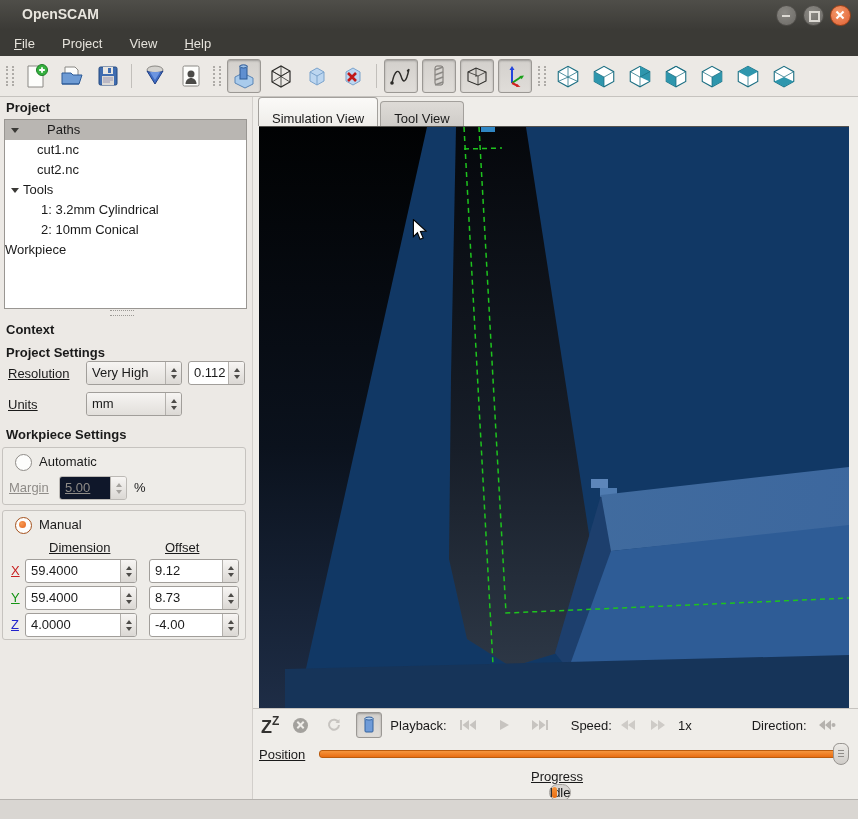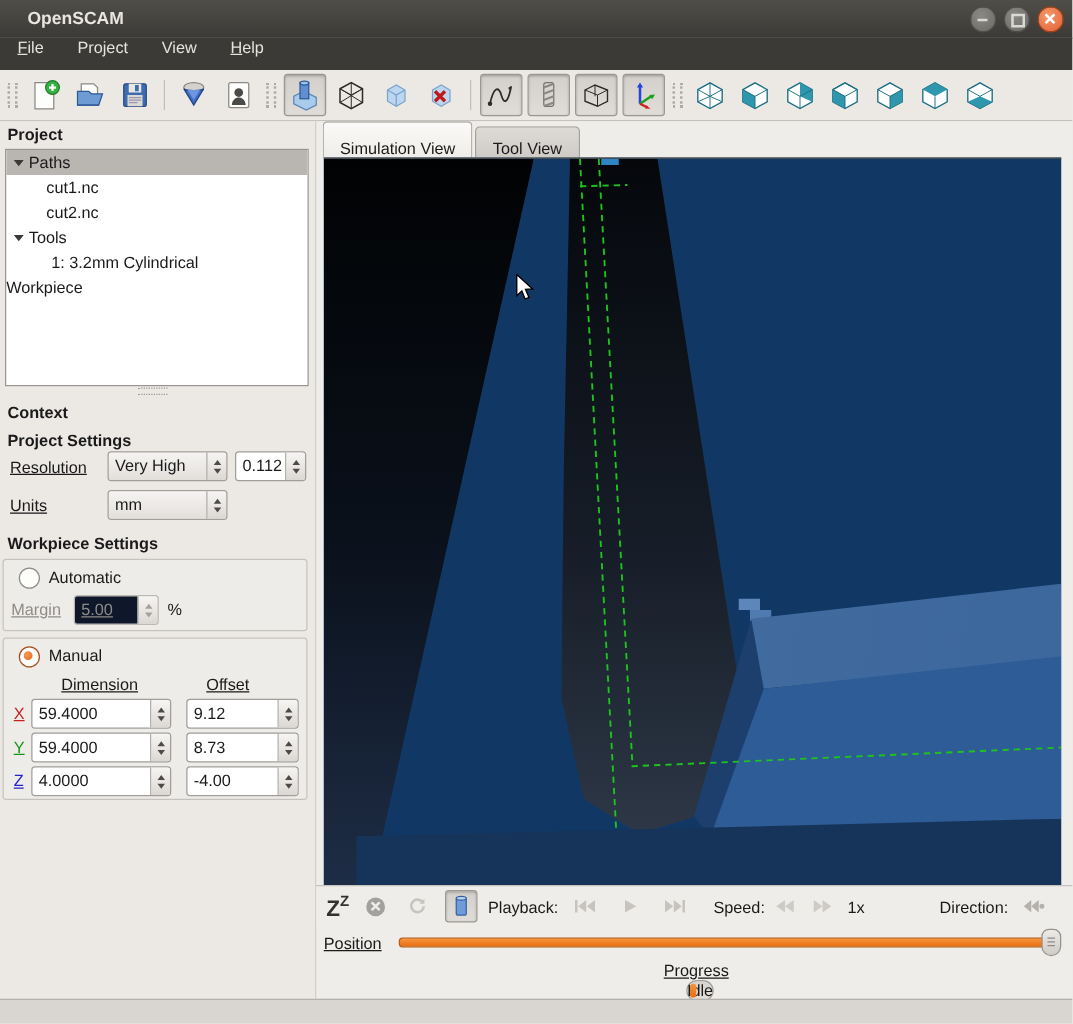--- a/index.html
+++ b/index.html
@@ -15,37 +15,37 @@
   .winbtns{position:absolute;right:7px;top:5px;display:flex;gap:6px;}
   .wbtn{width:19px;height:19px;border-radius:50%;position:relative;
     background:radial-gradient(circle at 40% 35%,#8b8984,#6b6965);border:1px solid #504e4a;}
   .wbtn.close{background:radial-gradient(circle at 40% 35%,#f49a6b,#e05f33);border-color:#9e4218;}
   .wbtn.min::before{content:"";position:absolute;left:5px;top:9px;width:8px;height:2px;background:#dcd9d3;}
   .wbtn.max::before{content:"";position:absolute;left:5px;top:5px;width:7px;height:7px;border:2px solid #dcd9d3;}
   .wbtn.close::before,.wbtn.close::after{content:"";position:absolute;left:4px;top:8px;width:10px;height:2px;background:#fff;}
   .wbtn.close::before{transform:rotate(45deg);} .wbtn.close::after{transform:rotate(-45deg);}
   
   .menubar{position:absolute;left:0;top:30px;width:858px;height:26px;background:#3b3a36;
-    display:flex;padding-left:14px;gap:27px;box-sizing:border-box;}
+    display:flex;align-items:center;padding-left:14px;gap:27px;box-sizing:border-box;}
   .menu-item{color:#e6e3dc;font-size:13px;}
   .accel::first-letter{text-decoration:underline;}
   
   .toolbar{position:absolute;left:0;top:56px;width:858px;height:41px;background:#ece9e5;
     border-bottom:1px solid #c6c3bf;display:flex;align-items:center;padding:0 2px;box-sizing:border-box;}
   .tbtn{width:32px;height:32px;display:flex;align-items:center;justify-content:center;margin:0 2px;border-radius:3px;}
   .tbtn.pressed{background:linear-gradient(#d3d0cc,#e0ddd9);border:1px solid #9b9894;box-shadow:inset 0 1px 2px rgba(0,0,0,.25);}
   .tsep{width:1px;height:24px;background:#c2bfbb;margin:0 5px;}
   .thandle{width:4px;height:20px;margin:0 4px;border-left:2px dotted #aeaba7;border-right:2px dotted #aeaba7;}
   
   .left-panel{position:absolute;left:0;top:97px;width:252px;bottom:19px;background:#ece9e5;}
   .sec-title{position:absolute;left:6px;font-weight:bold;font-size:13px;}
   .tree{position:absolute;left:4px;top:22px;width:243px;height:190px;background:#fff;
     border:1px solid #999692;box-sizing:border-box;overflow:hidden;}
   .trow{height:20px;line-height:20px;display:flex;align-items:center;white-space:nowrap;}
-  .trow.selected{background:#b9b6b2;}
+  .trow.selected{background:#b9b6b2;gap:24px;}
   .tw-arrow{width:0;height:0;border-left:4px solid transparent;border-right:4px solid transparent;
     border-top:5px solid #3a3936;margin:0 4px 0 6px;}
   .splitter-dots{position:absolute;left:110px;top:213px;width:24px;height:4px;
     border-top:1px dotted #9b9894;border-bottom:1px dotted #9b9894;}
   .ulabel{text-decoration:underline;}
   
   .spin{display:flex;height:24px;border:1px solid #a19e9a;border-radius:3px;background:#fff;
     overflow:hidden;box-sizing:border-box;position:absolute;}
   .spin .val{flex:1;padding:3px 5px 0 5px;white-space:nowrap;overflow:hidden;font-size:13px;}
   .spin .btns{width:15px;background:linear-gradient(#f7f5f3,#dbd8d4);border-left:1px solid #b3b0ac;
@@ -296,20 +296,23 @@
     <div class="trow" style="padding-left:32px">
       <span>cut2.nc</span>
     </div>
     <div class="trow">
       <span class="tw-arrow"></span>
       <span>Tools</span>
     </div>
     <div class="trow" style="padding-left:36px">
       <span>1: 3.2mm Cylindrical</span>
     </div>
+    <div class="trow" style="padding-left:36px">
+      <span>2: 10mm Conical</span>
+    </div>
     <div class="trow" style="">
       <span>Workpiece</span>
     </div>
   </div>
   <div class="splitter-dots"></div>
 
   <div class="sec-title" style="top:225px">Context</div>
   <div class="sec-title" style="top:248px">Project Settings</div>
 
   <div style="position:absolute;left:8px;top:269px" class="ulabel">Resolution</div>

